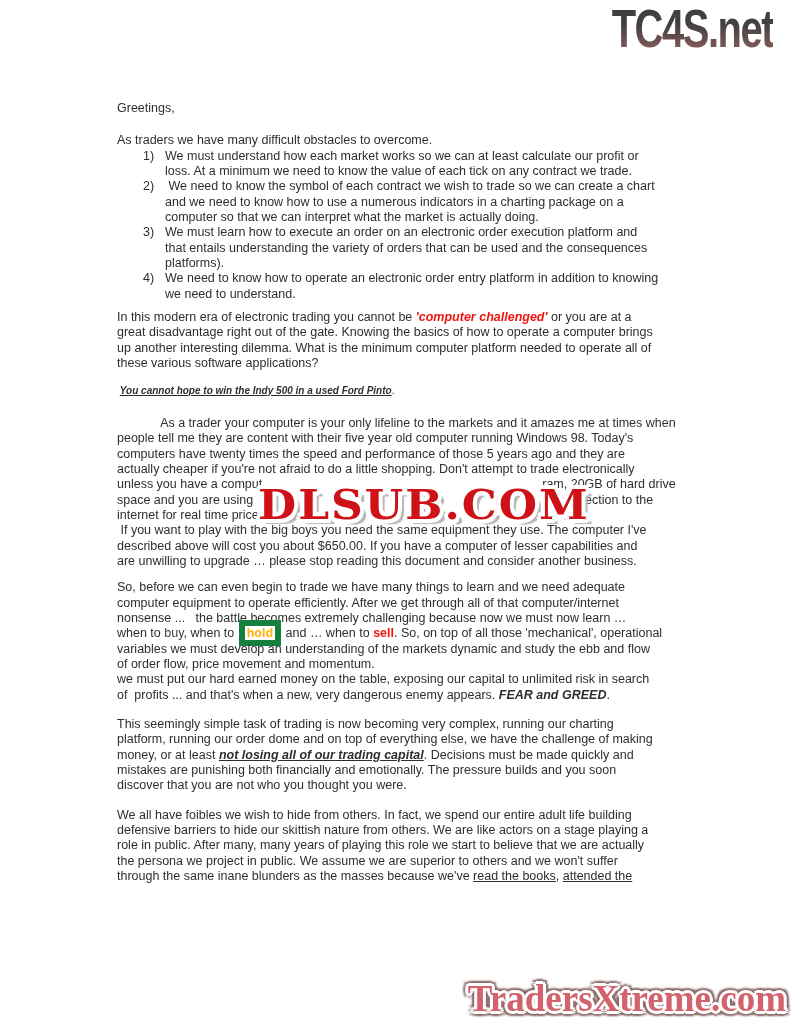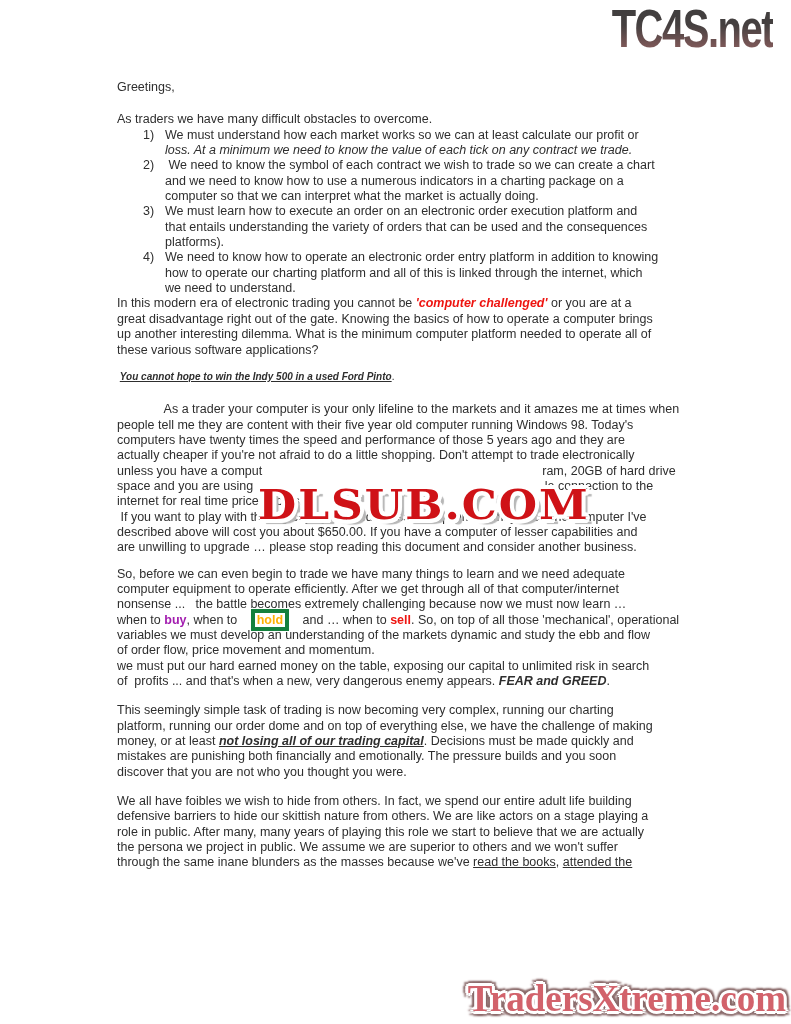--- a/index.html
+++ b/index.html
@@ -10,33 +10,33 @@
   
   .top-logo{
     position:absolute;top:0px;right:18px;
     font-family:"Liberation Sans", sans-serif;font-weight:bold;
     font-size:54px;letter-spacing:-2px;line-height:56px;
     transform:scaleX(0.74);transform-origin:100% 0;
     background:linear-gradient(180deg,#3e3e3e 0%,#454040 45%,#8d5f5f 95%);
     -webkit-background-clip:text;background-clip:text;color:transparent;
   }
   
-  .content{position:absolute;left:117px;top:80px;font-size:12.5px;}
+  .content{position:absolute;left:117px;top:101px;font-size:12.5px;}
   .line{white-space:pre;line-height:15.35px;height:15.35px;}
   .line.has-num{padding-left:26px;}
   .num{display:inline-block;width:22px;}
   .gap{display:inline-block;}
   .line.heading{font-size:10px;}
   .seg-red-bi{color:#ee1410;font-weight:bold;font-style:italic;}
-  .seg-blue-b{color:#a21caf;font-weight:bold;}
+  .seg-blue-b{color:#404040;font-weight:normal;}
   .seg-red-b{color:#ee1410;font-weight:bold;}
   .seg-bi{font-weight:bold;font-style:italic;}
   .seg-biu{font-weight:bold;font-style:italic;text-decoration:underline;}
   .seg-u{text-decoration:underline;}
-  .seg-gold-box{color:#ffb104;font-weight:bold;border:4px solid #15803d;padding:0 2px;margin:0 10px;}
+  .seg-gold-box{color:#ffb104;font-weight:bold;border:6px solid #15803d;padding:0 2px;margin:0 1px;}
   
   .watermark{
     position:absolute;left:258px;top:483px;
     font-family:"DejaVu Serif", serif;font-weight:bold;
     font-size:44px;letter-spacing:2px;line-height:48px;
     color:#cf1217;transform:scaleY(0.92);transform-origin:0 0;
     text-shadow:
       -3px -3px 0 #fff, 3px -3px 0 #fff, -3px 3px 0 #fff, 3px 3px 0 #fff,
       -4px 0 0 #fff, 4px 0 0 #fff, 0 -4px 0 #fff, 0 4px 0 #fff,
       2px -4px 0 #fff, -2px -4px 0 #fff, 2px 4px 0 #fff, -2px 4px 0 #fff,
@@ -61,31 +61,30 @@
 <body>
 
 <div class="page">
 
   <div class="top-logo">TC4S.net</div>
 
   <div class="content" id="doc-lines">
       <div class="line"><span>Greetings,</span></div>
       <div class="line" style="margin-top: 17px;"><span>As traders we have many difficult obstacles to overcome.</span></div>
       <div class="line has-num"><span class="num">1)</span><span>We must understand how each market works so we can at least calculate our profit or</span></div>
-      <div class="line" style="padding-left: 48px; font-style: italic;"><span>loss. At a minimum we need to know the value of each tick on any contract we trade.</span></div>
+      <div class="line" style="padding-left: 48px;"><span>loss. At a minimum we need to know the value of each tick on any contract we trade.</span></div>
       <div class="line has-num"><span class="num">2)</span><span> We need to know the symbol of each contract we wish to trade so we can create a chart</span></div>
       <div class="line" style="padding-left: 48px;"><span>and we need to know how to use a numerous indicators in a charting package on a</span></div>
       <div class="line" style="padding-left: 48px;"><span>computer so that we can interpret what the market is actually doing.</span></div>
       <div class="line has-num"><span class="num">3)</span><span>We must learn how to execute an order on an electronic order execution platform and</span></div>
       <div class="line" style="padding-left: 48px;"><span>that entails understanding the variety of orders that can be used and the consequences</span></div>
       <div class="line" style="padding-left: 48px;"><span>platforms).</span></div>
       <div class="line has-num"><span class="num">4)</span><span>We need to know how to operate an electronic order entry platform in addition to knowing</span></div>
-      <div class="line" style="padding-left: 48px;"><span>how to operate our charting platform and all of this is linked through the internet, which</span></div>
       <div class="line" style="padding-left: 48px;"><span>we need to understand.</span></div>
-      <div class="line" style="margin-top: 0;"><span>In this modern era of electronic trading you cannot be </span><span class="seg-red-bi">'computer challenged'</span><span> or you are at a</span></div>
+      <div class="line" style="margin-top: 8px;"><span>In this modern era of electronic trading you cannot be </span><span class="seg-red-bi">'computer challenged'</span><span> or you are at a</span></div>
       <div class="line"><span>great disadvantage right out of the gate. Knowing the basics of how to operate a computer brings</span></div>
       <div class="line"><span>up another interesting dilemma. What is the minimum computer platform needed to operate all of</span></div>
       <div class="line"><span>these various software applications?</span></div>
       <div class="line heading" style="margin-top: 11px;"><span> </span><span class="seg-biu">You cannot hope to win the Indy 500 in a used Ford Pinto</span><span>.</span></div>
       <div class="line" style="margin-top: 18px; text-align: right;"><span> As a trader your computer is your only lifeline to the markets and it amazes me at times when</span></div>
       <div class="line"><span>people tell me they are content with their five year old computer running Windows 98. Today's</span></div>
       <div class="line"><span>computers have twenty times the speed and performance of those 5 years ago and they are</span></div>
       <div class="line"><span>actually cheaper if you're not afraid to do a little shopping. Don't attempt to trade electronically</span></div>
       <div class="line"><span>unless you have a comput</span><span class="gap" style="width: 280px;"></span><span>ram, 20GB of hard drive</span></div>
       <div class="line"><span>space and you are using </span><span class="gap" style="width: 288px;"></span><span>le connection to the</span></div>

